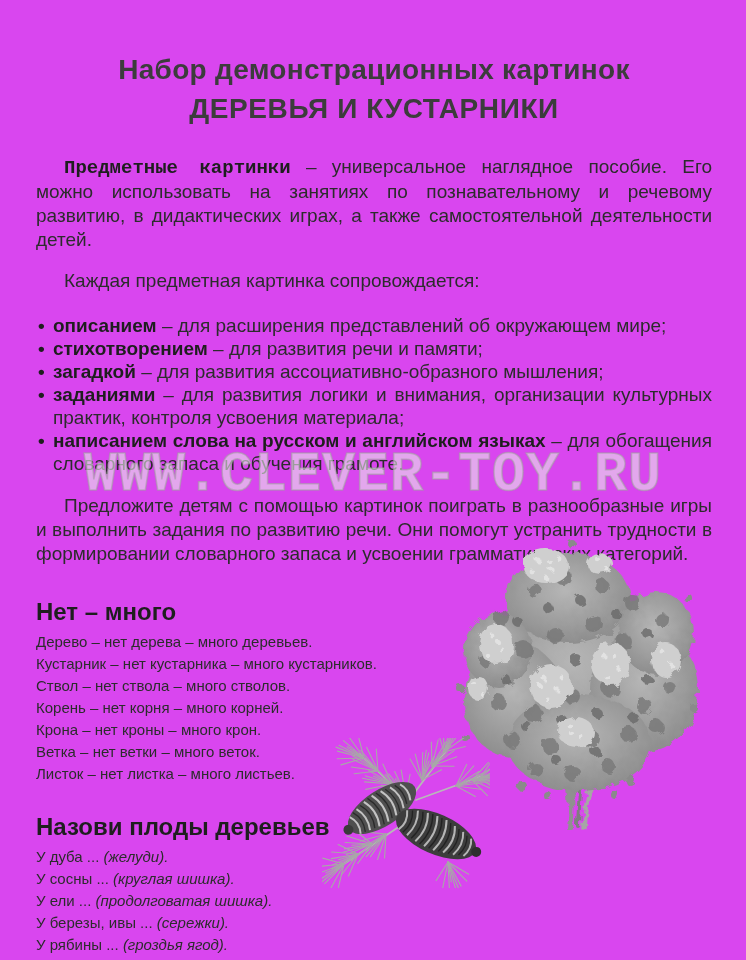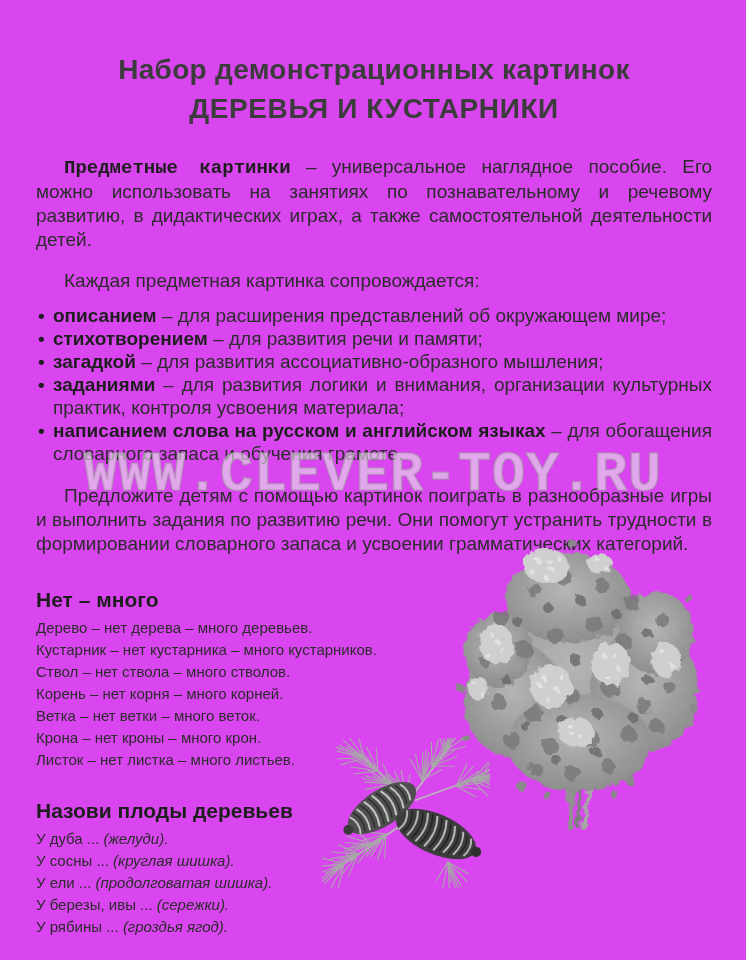--- a/index.html
+++ b/index.html
@@ -10,29 +10,29 @@
   .content{position:absolute;left:36px;top:0;width:676px;}
   .title-block{margin-top:54px;text-align:center;color:#3c3c3c;font-weight:bold;}
   .title-l1{font-size:28px;letter-spacing:0.3px;}
   .title-l2{font-size:28px;margin-top:7px;letter-spacing:0.6px;}
   p{margin:0;}
   .body-par{font-size:19px;line-height:24px;text-align:justify;}
   .body-par b{color:#1e1e1e;font-family:Liberation Mono, monospace;}
   .indent{text-indent:28px;}
   .intro{margin-top:30px;}
   .every{margin-top:17px;text-align:left;}
-  .bullets{margin-top:11px;}
+  .bullets{margin-top:21px;}
   .bullet-item{
     position:relative;font-size:19px;line-height:23px;text-align:justify;
     padding-left:17px;
   }
   .bullet-item::before{content:"\2022";position:absolute;left:2px;top:0;color:#1e1e1e;font-weight:bold;}
   .bullet-item b{color:#1e1e1e;}
   .suggestion{margin-top:19px;}
-  .sec-heading{font-size:21px;font-weight:bold;color:#1e1e1e;margin-top:0;}
+  .sec-heading{font-size:24px;font-weight:bold;color:#1e1e1e;margin-top:0;}
   .net-heading{margin-top:32px;}
   .plain-list{margin-top:5px;font-size:15px;line-height:22px;}
   .plain-list .line{white-space:nowrap;}
   .fruits-heading{margin-top:28px;}
   .fruit-line i{font-style:italic;}
   .watermark{
     position:absolute;left:0;top:447px;width:746px;text-align:center;
     font-family:Liberation Mono, monospace;font-weight:bold;
     font-size:55px;letter-spacing:1px;line-height:58px;
     color:rgba(255,255,255,0.45);
@@ -68,22 +68,22 @@
     </div>
 
     <p class="body-par indent suggestion">Предложите детям с помощью картинок поиграть в разнообразные игры и выполнить задания по развитию речи. Они помогут устранить трудности в формировании словарного запаса и усвоении грамматических категорий.</p>
 
     <div class="sec-heading net-heading">Нет – много</div>
     <div class="plain-list">
       <div class="line">Дерево – нет дерева – много деревьев.</div>
       <div class="line">Кустарник – нет кустарника – много кустарников.</div>
       <div class="line">Ствол – нет ствола – много стволов.</div>
       <div class="line">Корень – нет корня – много корней.</div>
+      <div class="line">Крона – нет кроны – много крон.</div>
       <div class="line">Ветка – нет ветки – много веток.</div>
-      <div class="line">Крона – нет кроны – много крон.</div>
       <div class="line">Листок – нет листка – много листьев.</div>
     </div>
 
     <div class="sec-heading fruits-heading">Назови плоды деревьев</div>
     <div class="plain-list">
       <div class="line fruit-line"><span>У дуба ... </span><i>(желуди).</i></div>
       <div class="line fruit-line"><span>У сосны ... </span><i>(круглая шишка).</i></div>
       <div class="line fruit-line"><span>У ели ... </span><i>(продолговатая шишка).</i></div>
       <div class="line fruit-line"><span>У березы, ивы ... </span><i>(сережки).</i></div>
       <div class="line fruit-line"><span>У рябины ... </span><i>(гроздья ягод).</i></div>

